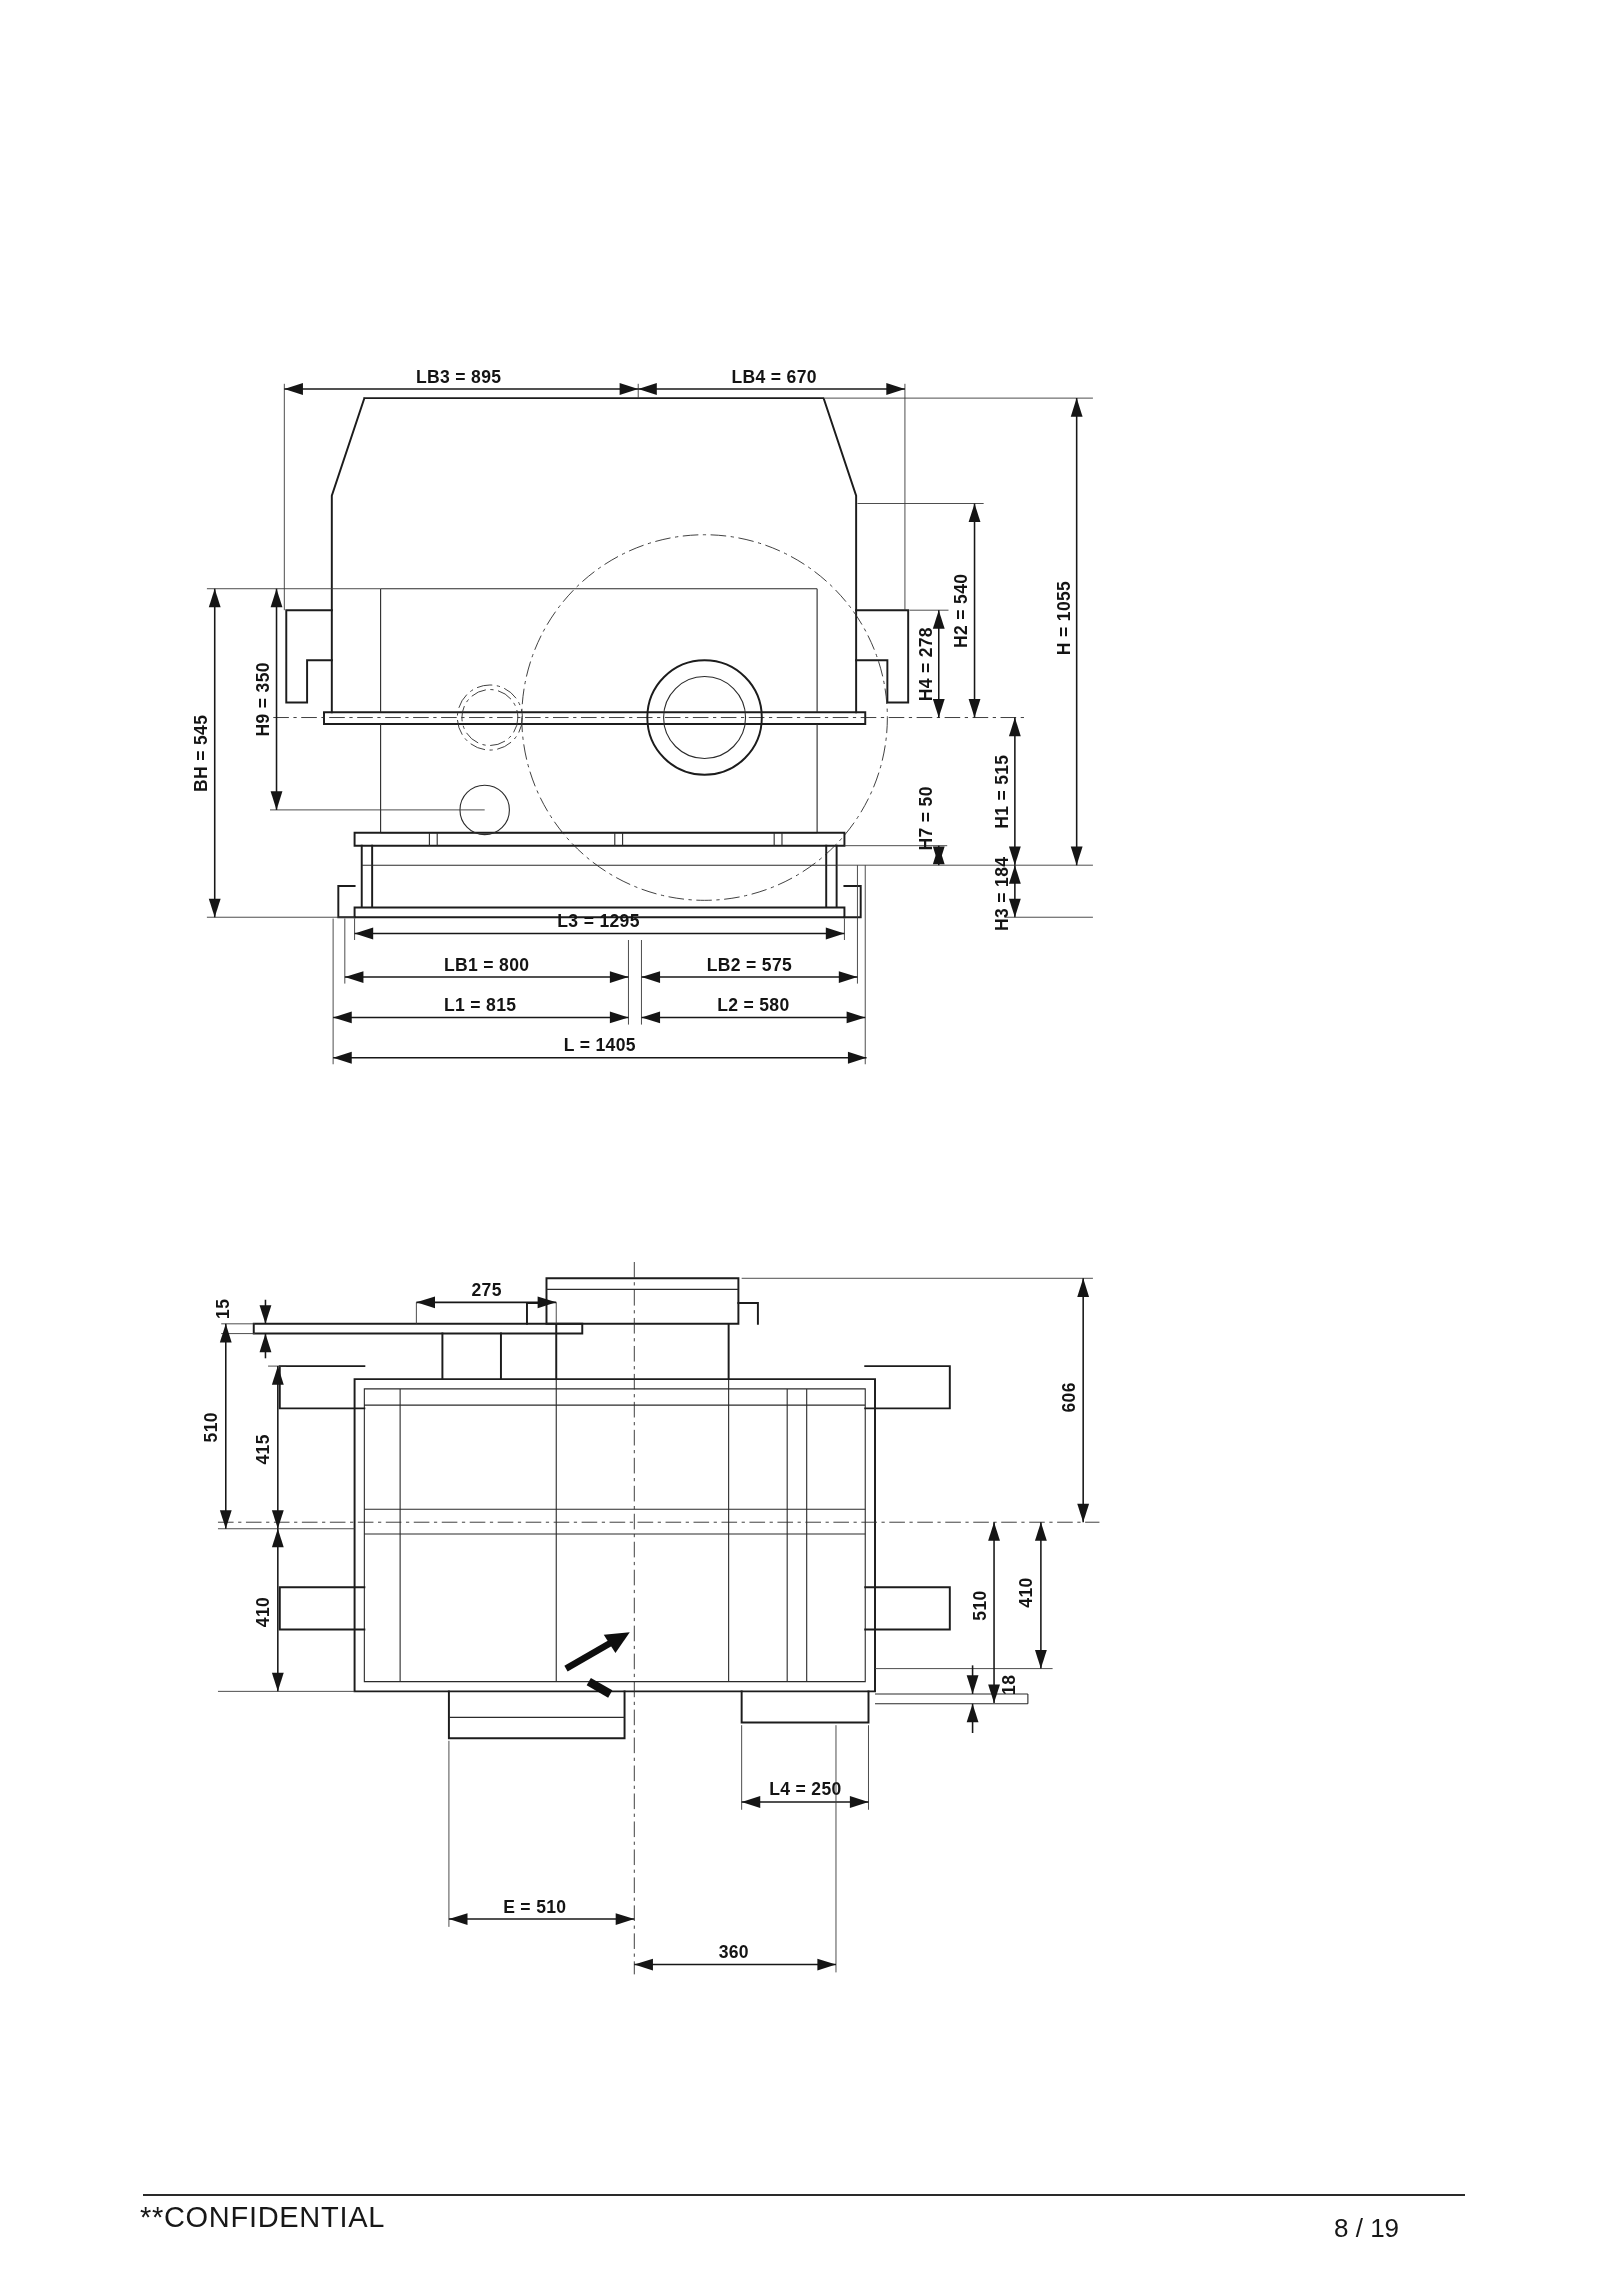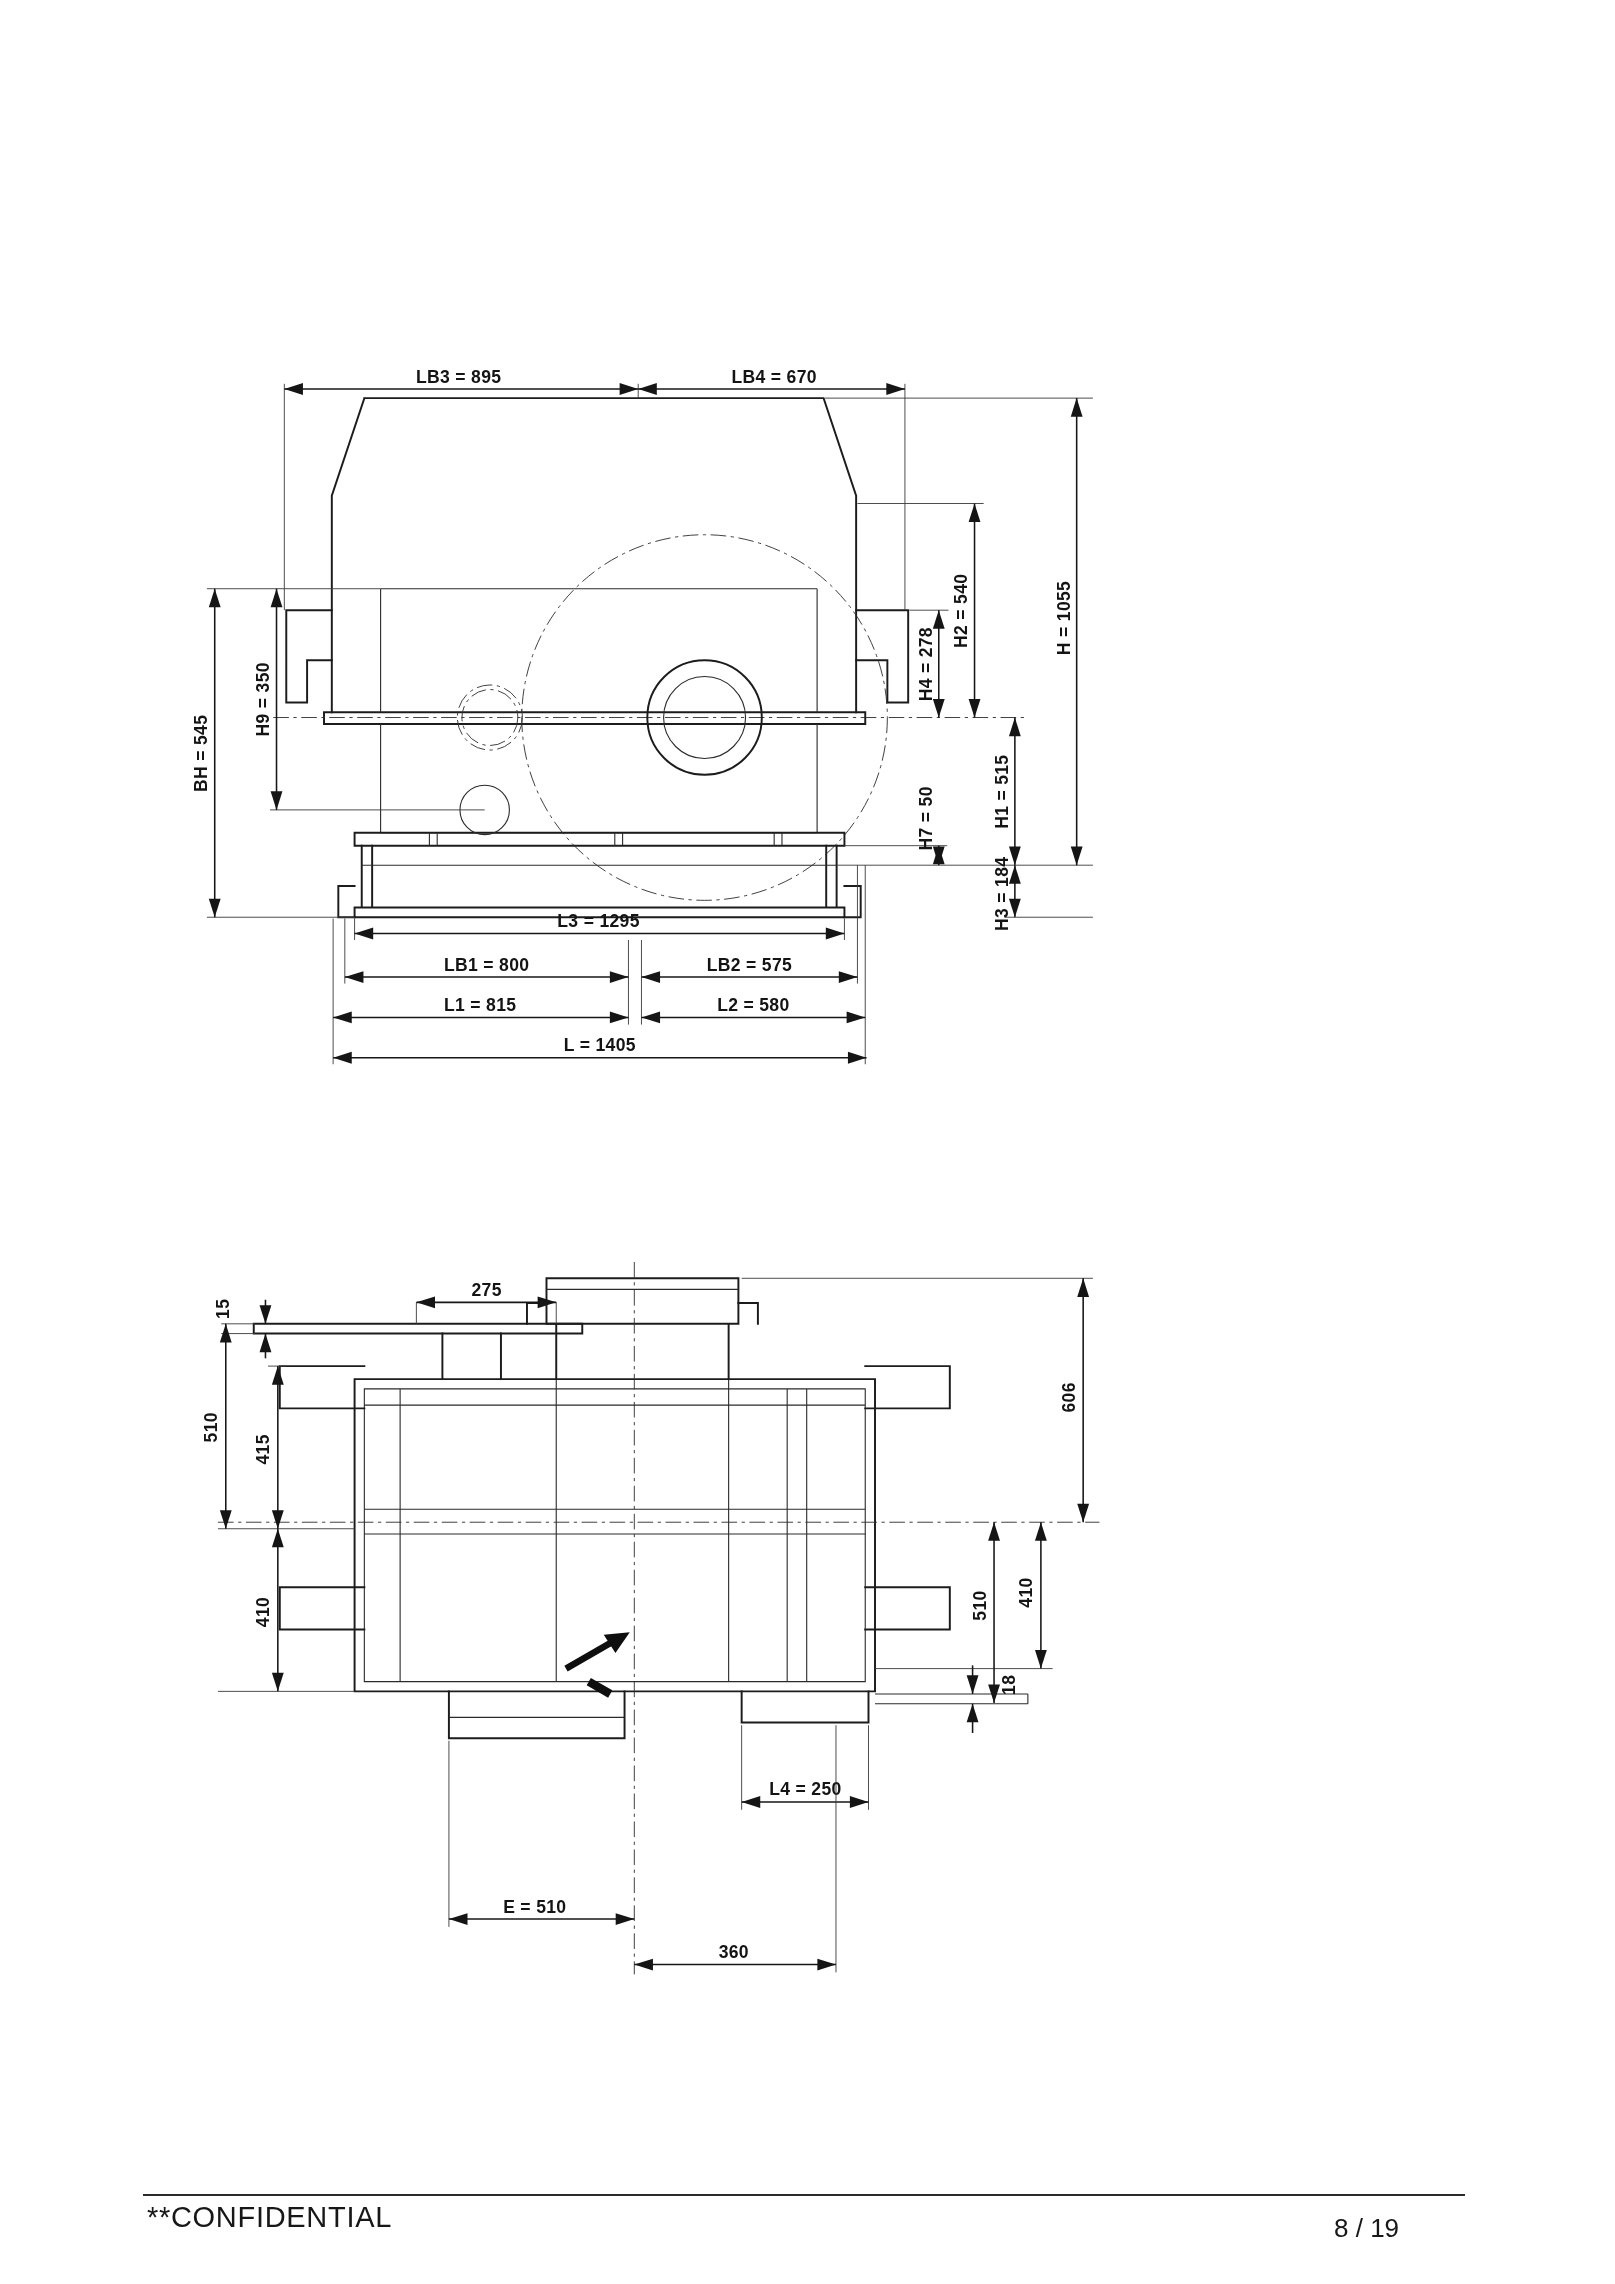--- a/index.html
+++ b/index.html
@@ -7,21 +7,21 @@
         font-family:"Liberation Sans",sans-serif;}
   svg{position:absolute;left:0;top:0;}
   .o2{stroke:#1c1c1c;stroke-width:3;fill:none;stroke-linejoin:miter;stroke-linecap:square;}
   .o1{stroke:#2b2b2b;stroke-width:1.7;fill:none;}
   .cl{stroke:#2e2e2e;stroke-width:1.4;fill:none;stroke-dasharray:24 7 5 7;}
   .dl{stroke:#171717;stroke-width:2.4;fill:none;}
   .ext{stroke:#3c3c3c;stroke-width:1.4;fill:none;}
   .lbl{font:600 27px "Liberation Sans",sans-serif;fill:#141414;letter-spacing:.5px;}
   .thickarr{stroke:#0e0e0e;fill:none;}
   #footer-rule{position:absolute;left:143px;top:2194px;width:1322px;height:2px;background:#2a2a2a;}
-  #footer-confidential{position:absolute;left:147px;top:2201px;font:500 29px "Liberation Sans",sans-serif;
+  #footer-confidential{position:absolute;left:140px;top:2201px;font:500 29px "Liberation Sans",sans-serif;
         color:#171717;letter-spacing:0.7px;}
   #footer-page{position:absolute;left:1334px;top:2213px;width:130px;
         font:400 26px "Liberation Sans",sans-serif;color:#171717;}
 </style>
 </head>
 <body>
 
 <div id="page">
 
 <svg width="1616" height="2284" viewBox="0 0 2484 3511">

